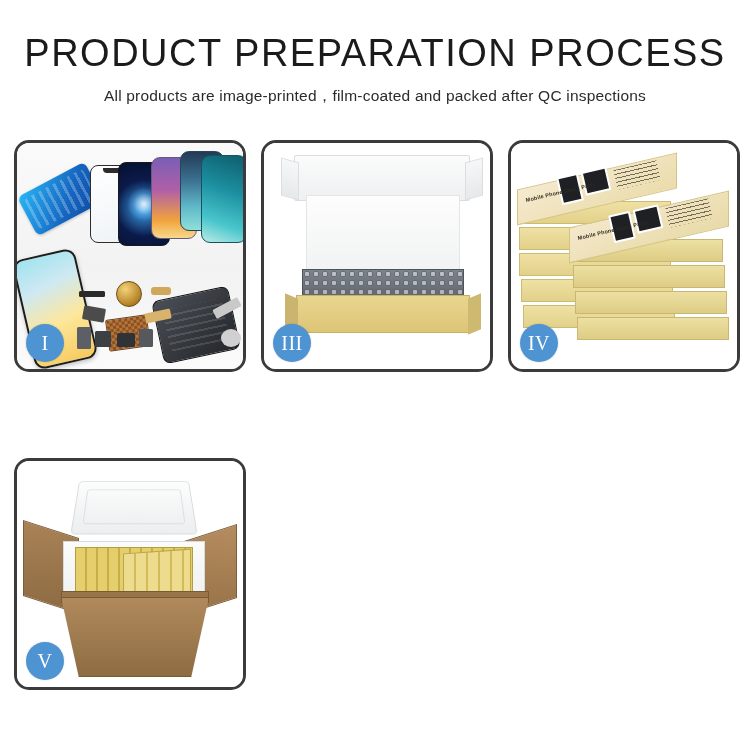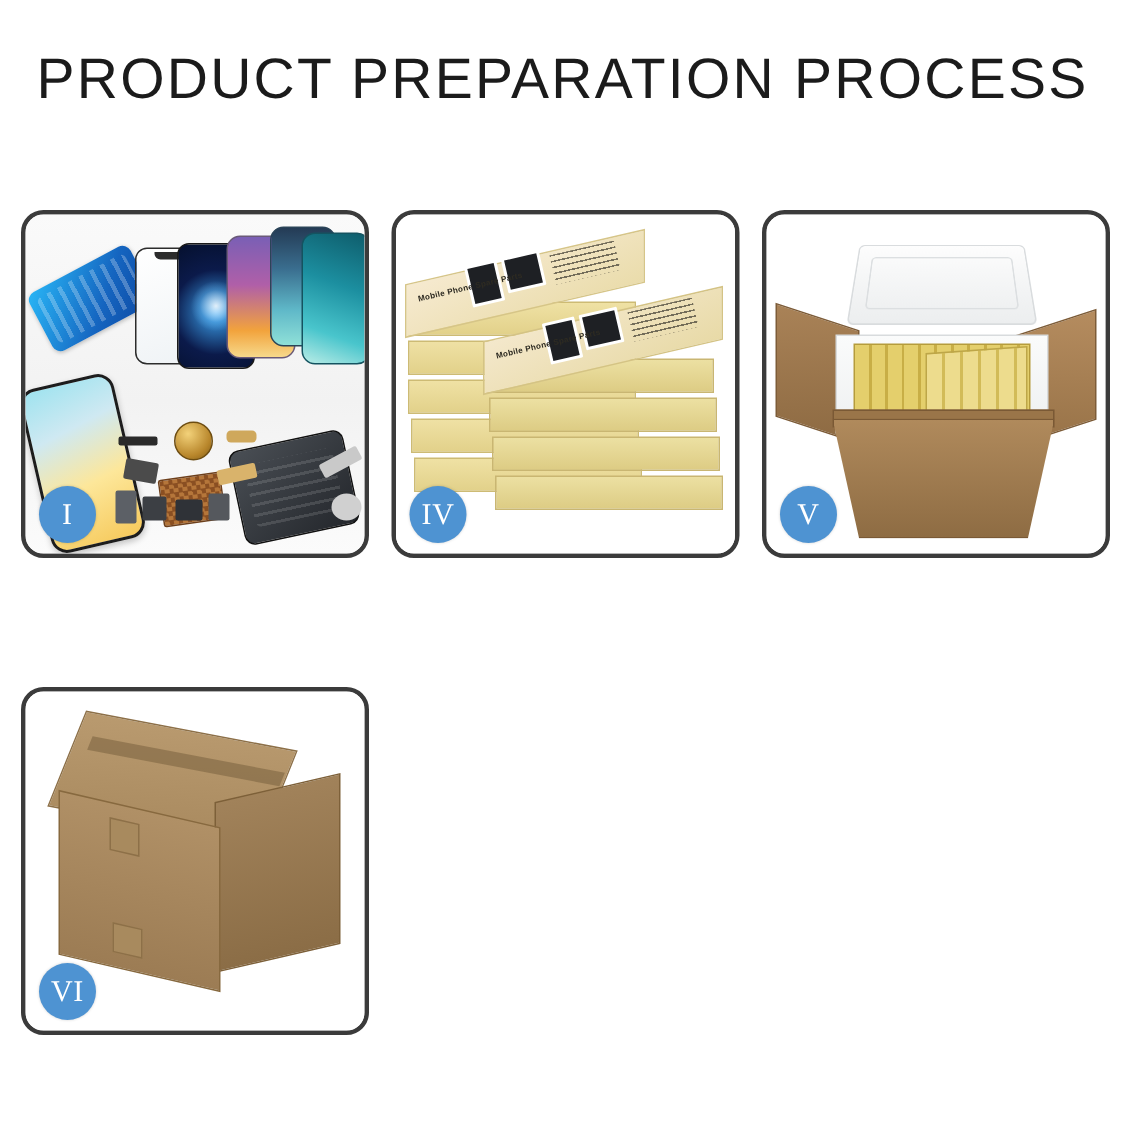--- a/index.html
+++ b/index.html
@@ -351,20 +351,21 @@
   .tapep.tp1{left:56px;top:86px;width:18px;height:20px;transform:skewY(13deg);}
   .tapep.tp2{left:58px;top:156px;width:18px;height:18px;transform:skewY(13deg);}
 </style>
 </head>
 <body>
 
 <div class="page">
 
   <div class="header">
     <div class="title">PRODUCT PREPARATION PROCESS</div>
+    <div class="subtitle">All products are image-printed，film-coated and packed after QC inspections</div>
   </div>
 
   <div class="grid">
 
     <div class="panel">
       <div class="scene p1">
         <div class="ph ph-blue"></div>
         <div class="ph ph-glass"></div>
         <div class="ph ph-dark"></div>
         <div class="ph ph-purple"></div>
@@ -382,20 +383,29 @@
         <span class="sp f"></span>
         <span class="sp g"></span>
         <span class="sp h"></span>
         <span class="sp i"></span>
         <span class="sp j"></span>
       </div>
       <div class="badge">I</div>
     </div>
 
 
+    <div class="panel">
+      <div class="scene p3">
+        <div class="lid"></div>
+        <div class="foam"></div>
+        <div class="bubtray"></div>
+        <div class="boxfront"></div>
+      </div>
+      <div class="badge">III</div>
+    </div>
 
     <div class="panel">
       <div class="scene p4">
         <div class="stackwrap">
           <div class="sbox r5"></div>
           <div class="sbox r4"></div>
           <div class="sbox r3"></div>
           <div class="sbox r2"></div>
           <div class="sbox r1"></div>
           <div class="sbox2 q4"></div>
@@ -424,26 +434,15 @@
         <div class="coolerLid"></div>
         <div class="coolerBody"></div>
         <div class="innerGoods"></div>
         <div class="innerGoods2"></div>
         <div class="cartonTopEdge"></div>
         <div class="cartonBody"></div>
       </div>
       <div class="badge">V</div>
     </div>
 
-    <div class="panel">
-      <div class="scene p6">
-        <div class="ctop"></div>
-        <div class="seam"></div>
-        <div class="cright"></div>
-        <div class="cleft"></div>
-        <div class="tapep tp1"></div>
-        <div class="tapep tp2"></div>
-      </div>
-      <div class="badge">VI</div>
-    </div>
 
   </div>
 </div>
 
 </body></html>

